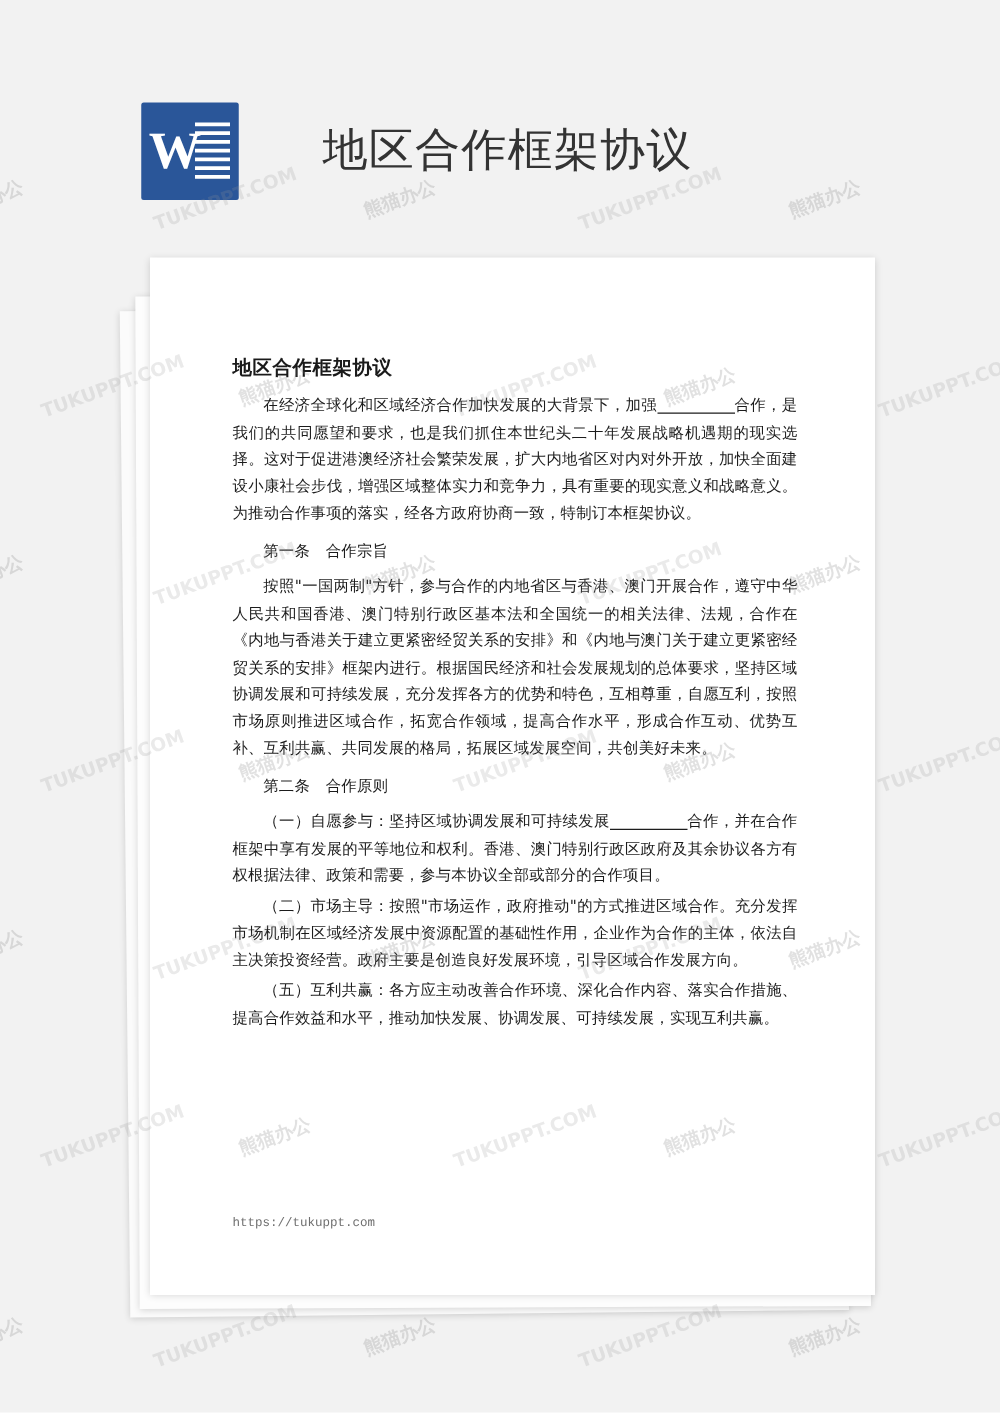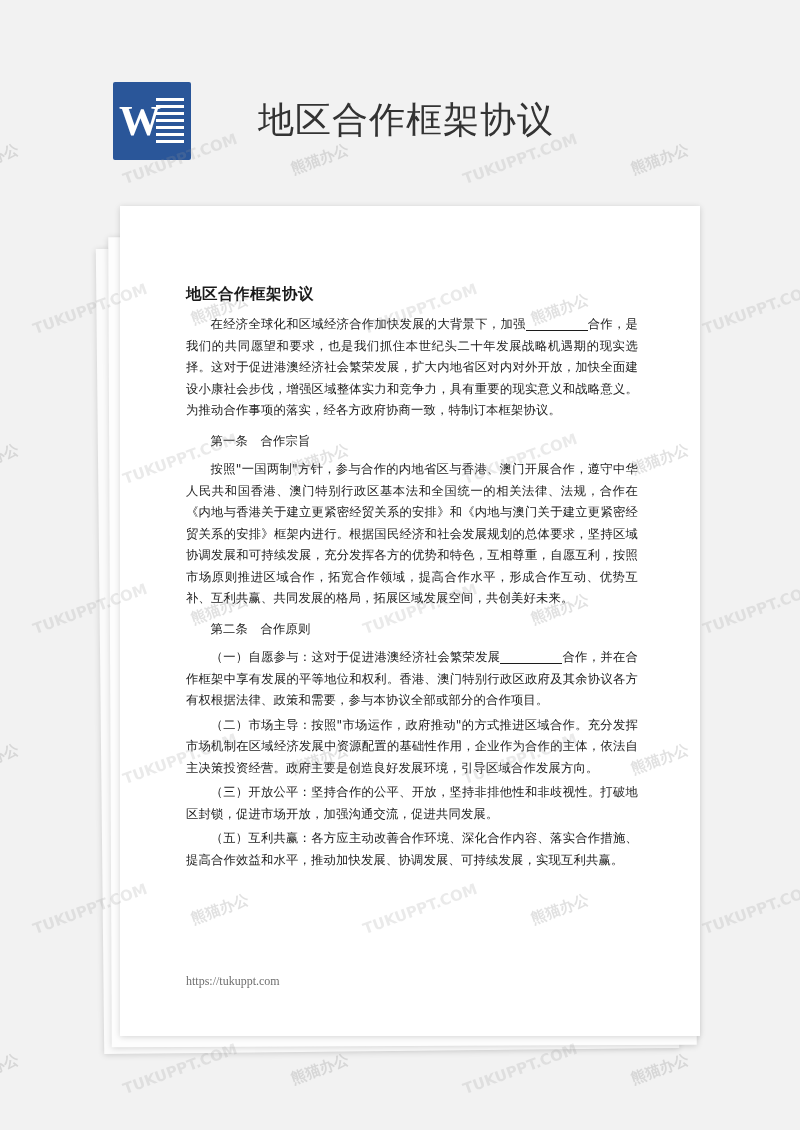--- a/index.html
+++ b/index.html
@@ -151,23 +151,23 @@
     display: inline-block;
     width: 62px;
     border-bottom: 1px solid #1c1c1c;
     vertical-align: -3px;
   }
 
   .watermark-url {
     position: absolute;
     left: 66px;
     top: 768px;
-    font-size: 12px;
+    font-size: 10px;
     color: #6f6f6f;
-    font-family: Liberation Serif, serif;
+    font-family: Liberation Mono, monospace;
   }
 
   
   .wm-layer {
     position: absolute;
     left: 0; top: 0;
     width: 800px;
     height: 1130px;
     pointer-events: none;
     overflow: hidden;
@@ -208,23 +208,22 @@
   <div class="sheet back2"></div>
   <div class="sheet back1"></div>
   <div class="sheet front">
     <div class="page-content">
       <div class="doc-heading">地区合作框架协议</div>
       <div class="body-area">
           <div class="para indent"><span>在经济全球化和区域经济合作加快发展的大背景下，加强</span><span class="blank"></span><span>合作，是我们的共同愿望和要求，也是我们抓住本世纪头二十年发展战略机遇期的现实选择。这对于促进港澳经济社会繁荣发展，扩大内地省区对内对外开放，加快全面建设小康社会步伐，增强区域整体实力和竞争力，具有重要的现实意义和战略意义。为推动合作事项的落实，经各方政府协商一致，特制订本框架协议。</span></div>
           <div class="para section"><span>第一条　合作宗旨</span></div>
           <div class="para indent"><span>按照"一国两制"方针，参与合作的内地省区与香港、澳门开展合作，遵守中华人民共和国香港、澳门特别行政区基本法和全国统一的相关法律、法规，合作在《内地与香港关于建立更紧密经贸关系的安排》和《内地与澳门关于建立更紧密经贸关系的安排》框架内进行。根据国民经济和社会发展规划的总体要求，坚持区域协调发展和可持续发展，充分发挥各方的优势和特色，互相尊重，自愿互利，按照市场原则推进区域合作，拓宽合作领域，提高合作水平，形成合作互动、优势互补、互利共赢、共同发展的格局，拓展区域发展空间，共创美好未来。</span></div>
           <div class="para section"><span>第二条　合作原则</span></div>
-          <div class="para indent"><span>（一）自愿参与：这对于促进港澳经济社会繁荣发展</span><span class="blank"></span><span>合作，并在合作框架中享有发展的平等地位和权利。香港、澳门特别行政区政府及其余协议各方有权根据法律、政策和需要，参与本协议全部或部分的合作项目。</span></div>
+          <div class="para indent"><span>（一）自愿参与：坚持区域协调发展和可持续发展</span><span class="blank"></span><span>合作，并在合作框架中享有发展的平等地位和权利。香港、澳门特别行政区政府及其余协议各方有权根据法律、政策和需要，参与本协议全部或部分的合作项目。</span></div>
           <div class="para indent"><span>（二）市场主导：按照"市场运作，政府推动"的方式推进区域合作。充分发挥市场机制在区域经济发展中资源配置的基础性作用，企业作为合作的主体，依法自主决策投资经营。政府主要是创造良好发展环境，引导区域合作发展方向。</span></div>
-          <div class="para indent"><span>（三）开放公平：坚持合作的公平、开放，坚持非排他性和非歧视性。打破地区封锁，促进市场开放，加强沟通交流，促进共同发展。</span></div>
           <div class="para indent"><span>（五）互利共赢：各方应主动改善合作环境、深化合作内容、落实合作措施、提高合作效益和水平，推动加快发展、协调发展、可持续发展，实现互利共赢。</span></div>
         </div>
       <div class="watermark-url">https://tukuppt.com</div>
     </div>
   </div>
 </div>
 
 <div class="wm-layer">
     <div class="wm" style="left: -40px; top: 150px;">熊猫办公</div>
     <div class="wm light" style="left: 120px; top: 150px;">TUKUPPT.COM</div>

